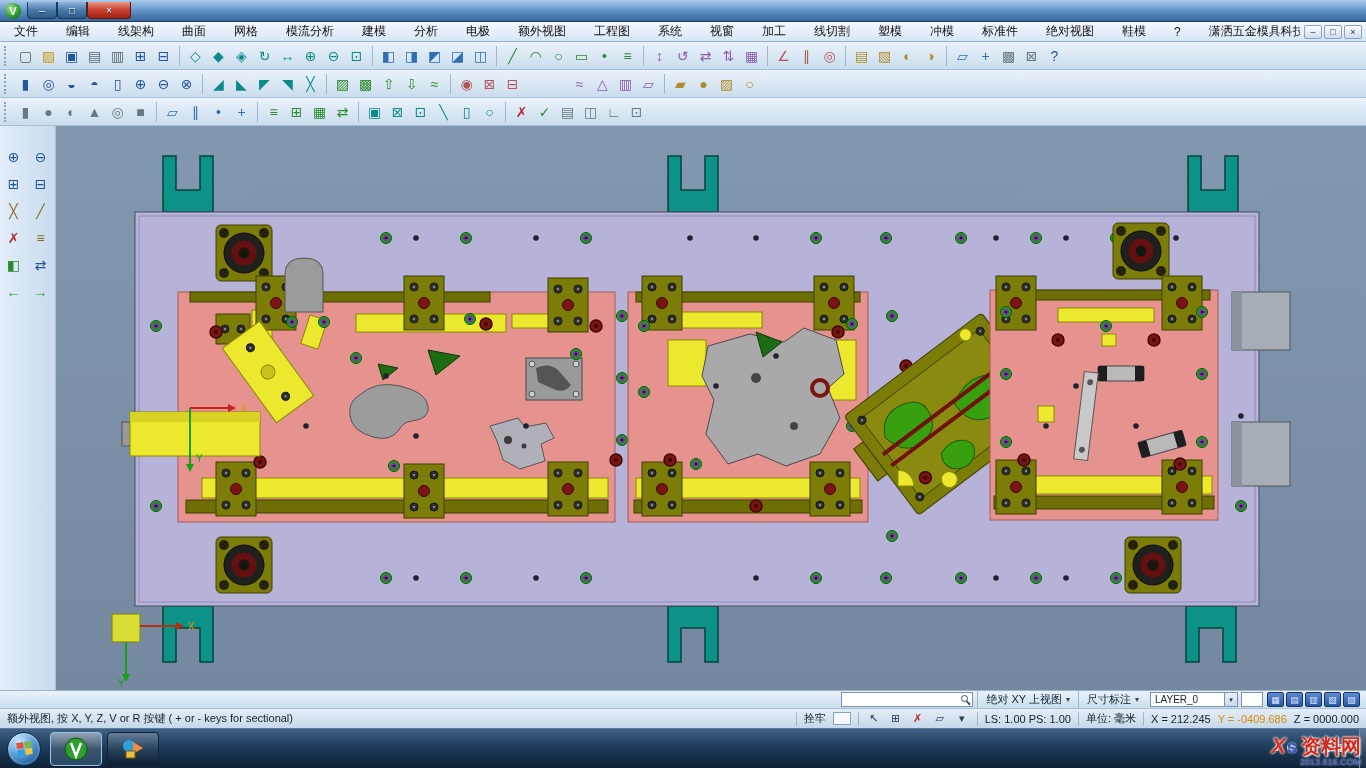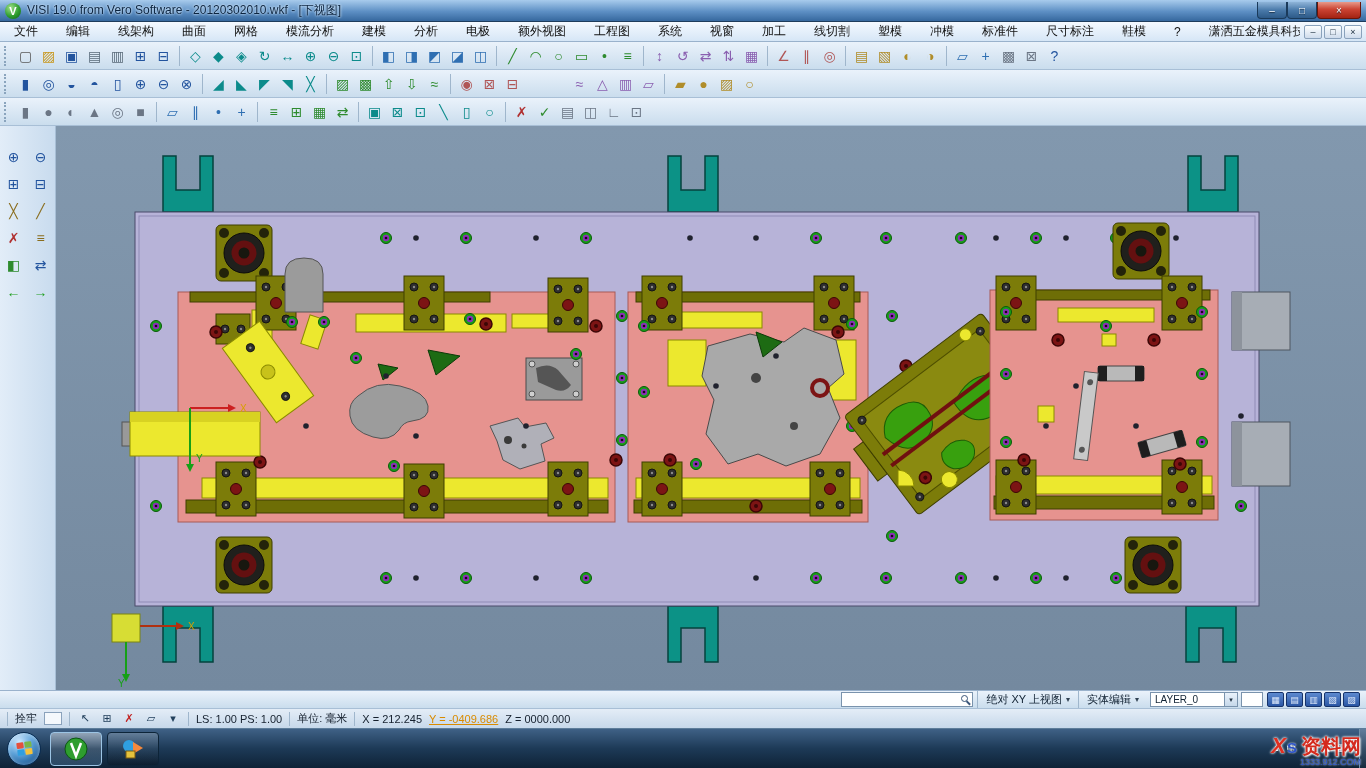--- a/index.html
+++ b/index.html
@@ -74,21 +74,21 @@
 
   
   .bar-b { height:20px; flex:0 0 20px; display:flex; align-items:center; gap:7px; padding:0 7px;
     background:linear-gradient(#e4edf7, #c6d8ea); border-top:1px solid #a8bfd6; font-size:11px; color:#15202e; }
   .prompt { flex:1; white-space:nowrap; overflow:hidden; }
   .vsep { width:1px; height:14px; background:#9fb6cc; }
   .mini-box { width:18px; height:13px; background:#f4f8fc; border:1px solid #8aa2bc; }
   #status-tools { display:flex; gap:6px; }
   #status-tools .tbi { width:16px; height:16px; flex:none; font-size:11px; line-height:15px; }
   .coord-x, .coord-z { color:#15202e; }
-  .coord-y { color:var(--warn);text-decoration:underline; }
+  .coord-y { color:var(--warn); }
   .chip { white-space:nowrap; }
 
   
   .taskbar { height:40px; flex:0 0 40px; display:flex; align-items:center; gap:5px; padding:0 3px;
     background:linear-gradient(var(--task1), var(--task2) 50%, #0e2236);
     border-top:1px solid #5d7d9a; position:relative; }
   .orb { width:34px; height:34px; border-radius:50%; border:1px solid #0a2c50; margin:0 4px;
     background:radial-gradient(circle at 35% 28%, #cfe9ff, #5aa0d8 42%, #1c5a96 78%, #0c3a68);
     box-shadow:inset 0 1px 5px rgba(255,255,255,.6); display:flex; align-items:center; justify-content:center; }
   .flag { display:grid; grid-template-columns:7px 7px; gap:1px; transform:rotate(-8deg); }
@@ -114,21 +114,20 @@
   .wm-site { font-size:20px; font-weight:bold; color:#d42a1e; text-shadow:0 0 2px #fff,0 0 3px #fff,1px 1px 2px #fff; }
   .wm-url { font-size:9px; color:#2a52c8; text-shadow:0 0 2px #fff; }
 </style>
 </head>
 <body>
 
 <div id="app">
 
   <div class="titlebar">
     <span class="app-icon">V</span>
-    <span class="title">VISI 19.0  from Vero Software - 20120302010.wkf - [下视图]</span>
     <div class="win-controls">
       <span class="wbtn">–</span>
       <span class="wbtn">□</span>
       <span class="wbtn close">×</span>
     </div>
   </div>
 
   <div class="menubar">
     <div id="menu-items">
         <span class="menu-item">文件</span>
@@ -142,21 +141,21 @@
         <span class="menu-item">电极</span>
         <span class="menu-item">额外视图</span>
         <span class="menu-item">工程图</span>
         <span class="menu-item">系统</span>
         <span class="menu-item">视窗</span>
         <span class="menu-item">加工</span>
         <span class="menu-item">线切割</span>
         <span class="menu-item">塑模</span>
         <span class="menu-item">冲模</span>
         <span class="menu-item">标准件</span>
-        <span class="menu-item">尺寸标注</span>
+        <span class="menu-item">绝对视图</span>
         <span class="menu-item">鞋模</span>
         <span class="menu-item">?</span>
         <span class="menu-item">潇洒五金模具科技</span>
       </div>
     <div class="mdi-controls">
       <span class="mdibtn">–</span>
       <span class="mdibtn">□</span>
       <span class="mdibtn">×</span>
     </div>
   </div>
@@ -602,38 +601,39 @@
     <div class="spacer"></div>
     <div class="search-box">
       <input type="text" style="">
       <span class="mag"></span>
     </div>
     <div class="viewbtn">
       <span>绝对 XY 上视图</span>
         <span class="caret">▾</span>
     </div>
     <div class="viewbtn">
-      <span>实体编辑</span>
+      <span>尺寸标注</span>
         <span class="caret">▾</span>
     </div>
     <div class="layer-combo">
       <span>LAYER_0</span>
       <span class="dd">▾</span>
     </div>
     <span class="mini-combo"></span>
     <div id="dock-buttons">
         <span class="dockbtn">▦</span>
         <span class="dockbtn">▤</span>
         <span class="dockbtn">▥</span>
         <span class="dockbtn">▧</span>
         <span class="dockbtn">▨</span>
       </div>
   </div>
 
   <div class="bar-b">
+    <span class="prompt">额外视图, 按 X, Y, Z, V or R 按键 ( + or - keys for sectional)</span>
     <span class="vsep"></span>
     <span class="chip">拴牢</span>
     <span class="mini-box"></span>
     <span class="vsep"></span>
     <span id="status-tools">
         <div class="tbi" style="color: rgb(35, 64, 92);">↖</div>
         <div class="tbi" style="color: rgb(35, 64, 92);">⊞</div>
         <div class="tbi" style="color: rgb(194, 32, 32);">✗</div>
         <div class="tbi" style="color: rgb(35, 64, 92);">▱</div>
         <div class="tbi" style="color: rgb(35, 64, 92);">▾</div>
@@ -681,16 +681,16 @@
     </div>
     <div class="show-desktop"></div>
   </div>
 
   <div class="watermark">
     <div class="wm-row">
       <span class="wm-x">X</span>
         <span class="wm-s">S</span>
       <span class="wm-site">资料网</span>
     </div>
-    <div class="wm-url">1333.912.COM</div>
+    <div class="wm-url">2013.616.COM</div>
   </div>
 
 </div>
 
 </body></html>

